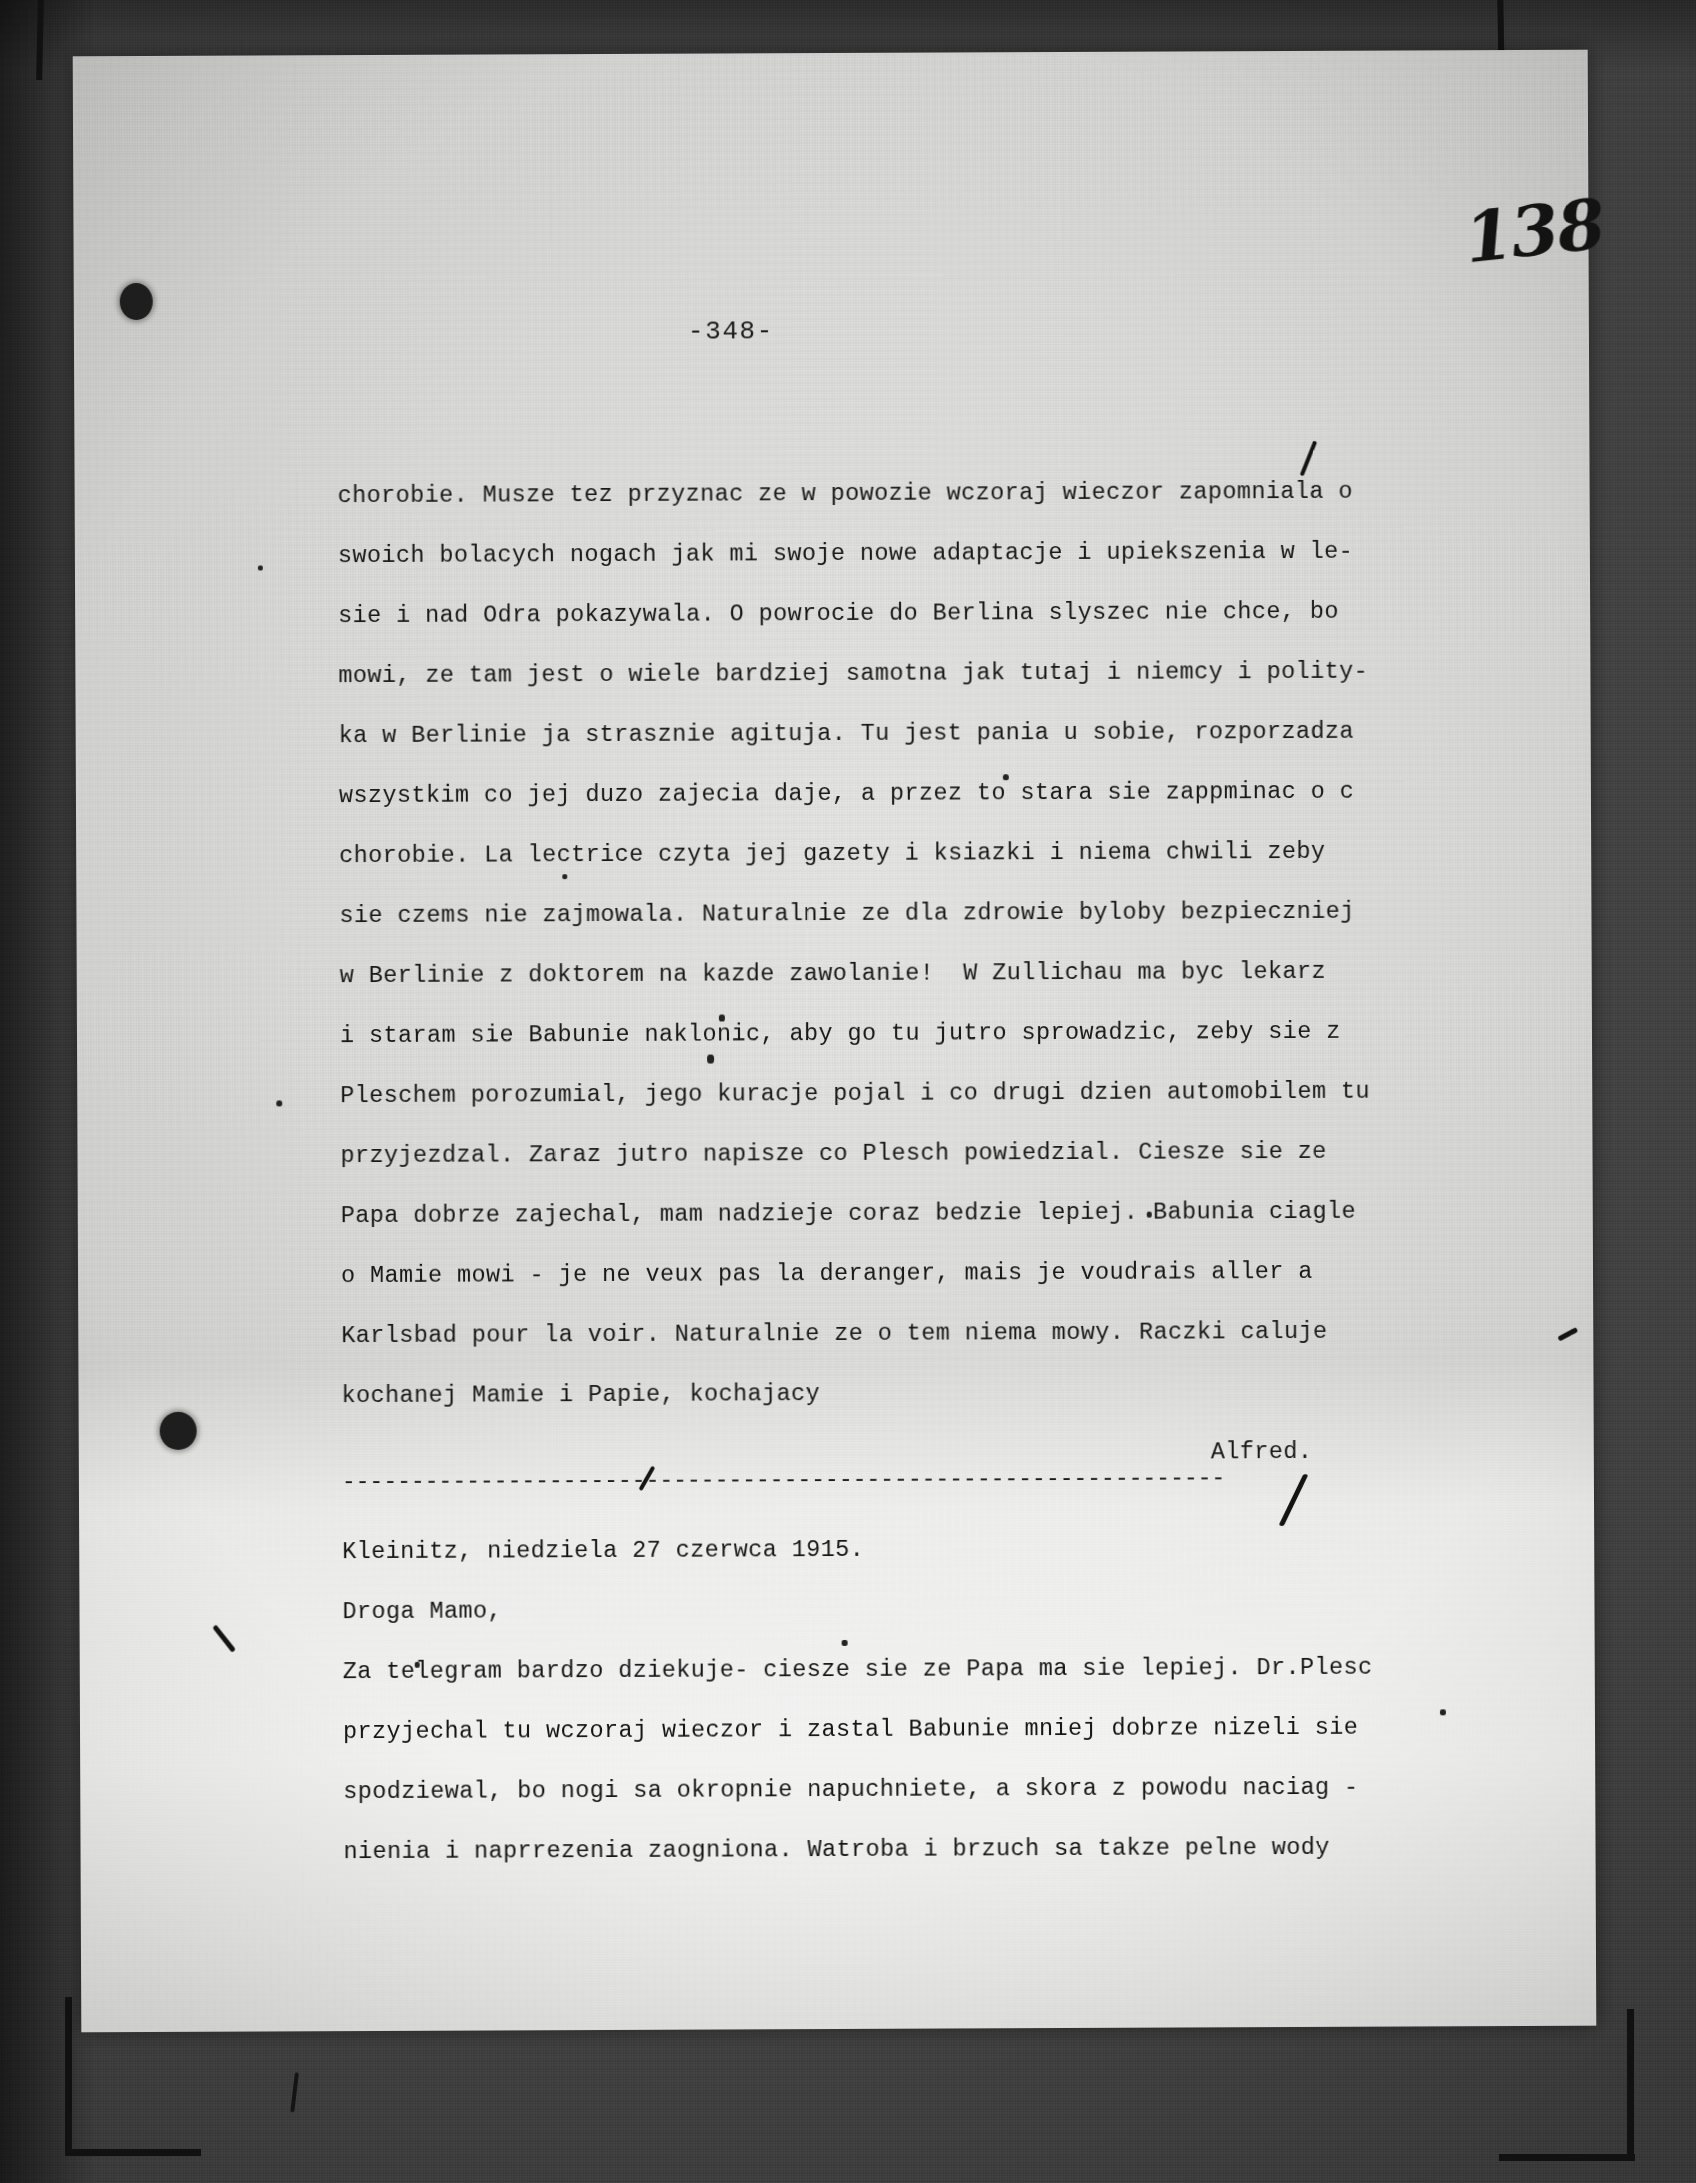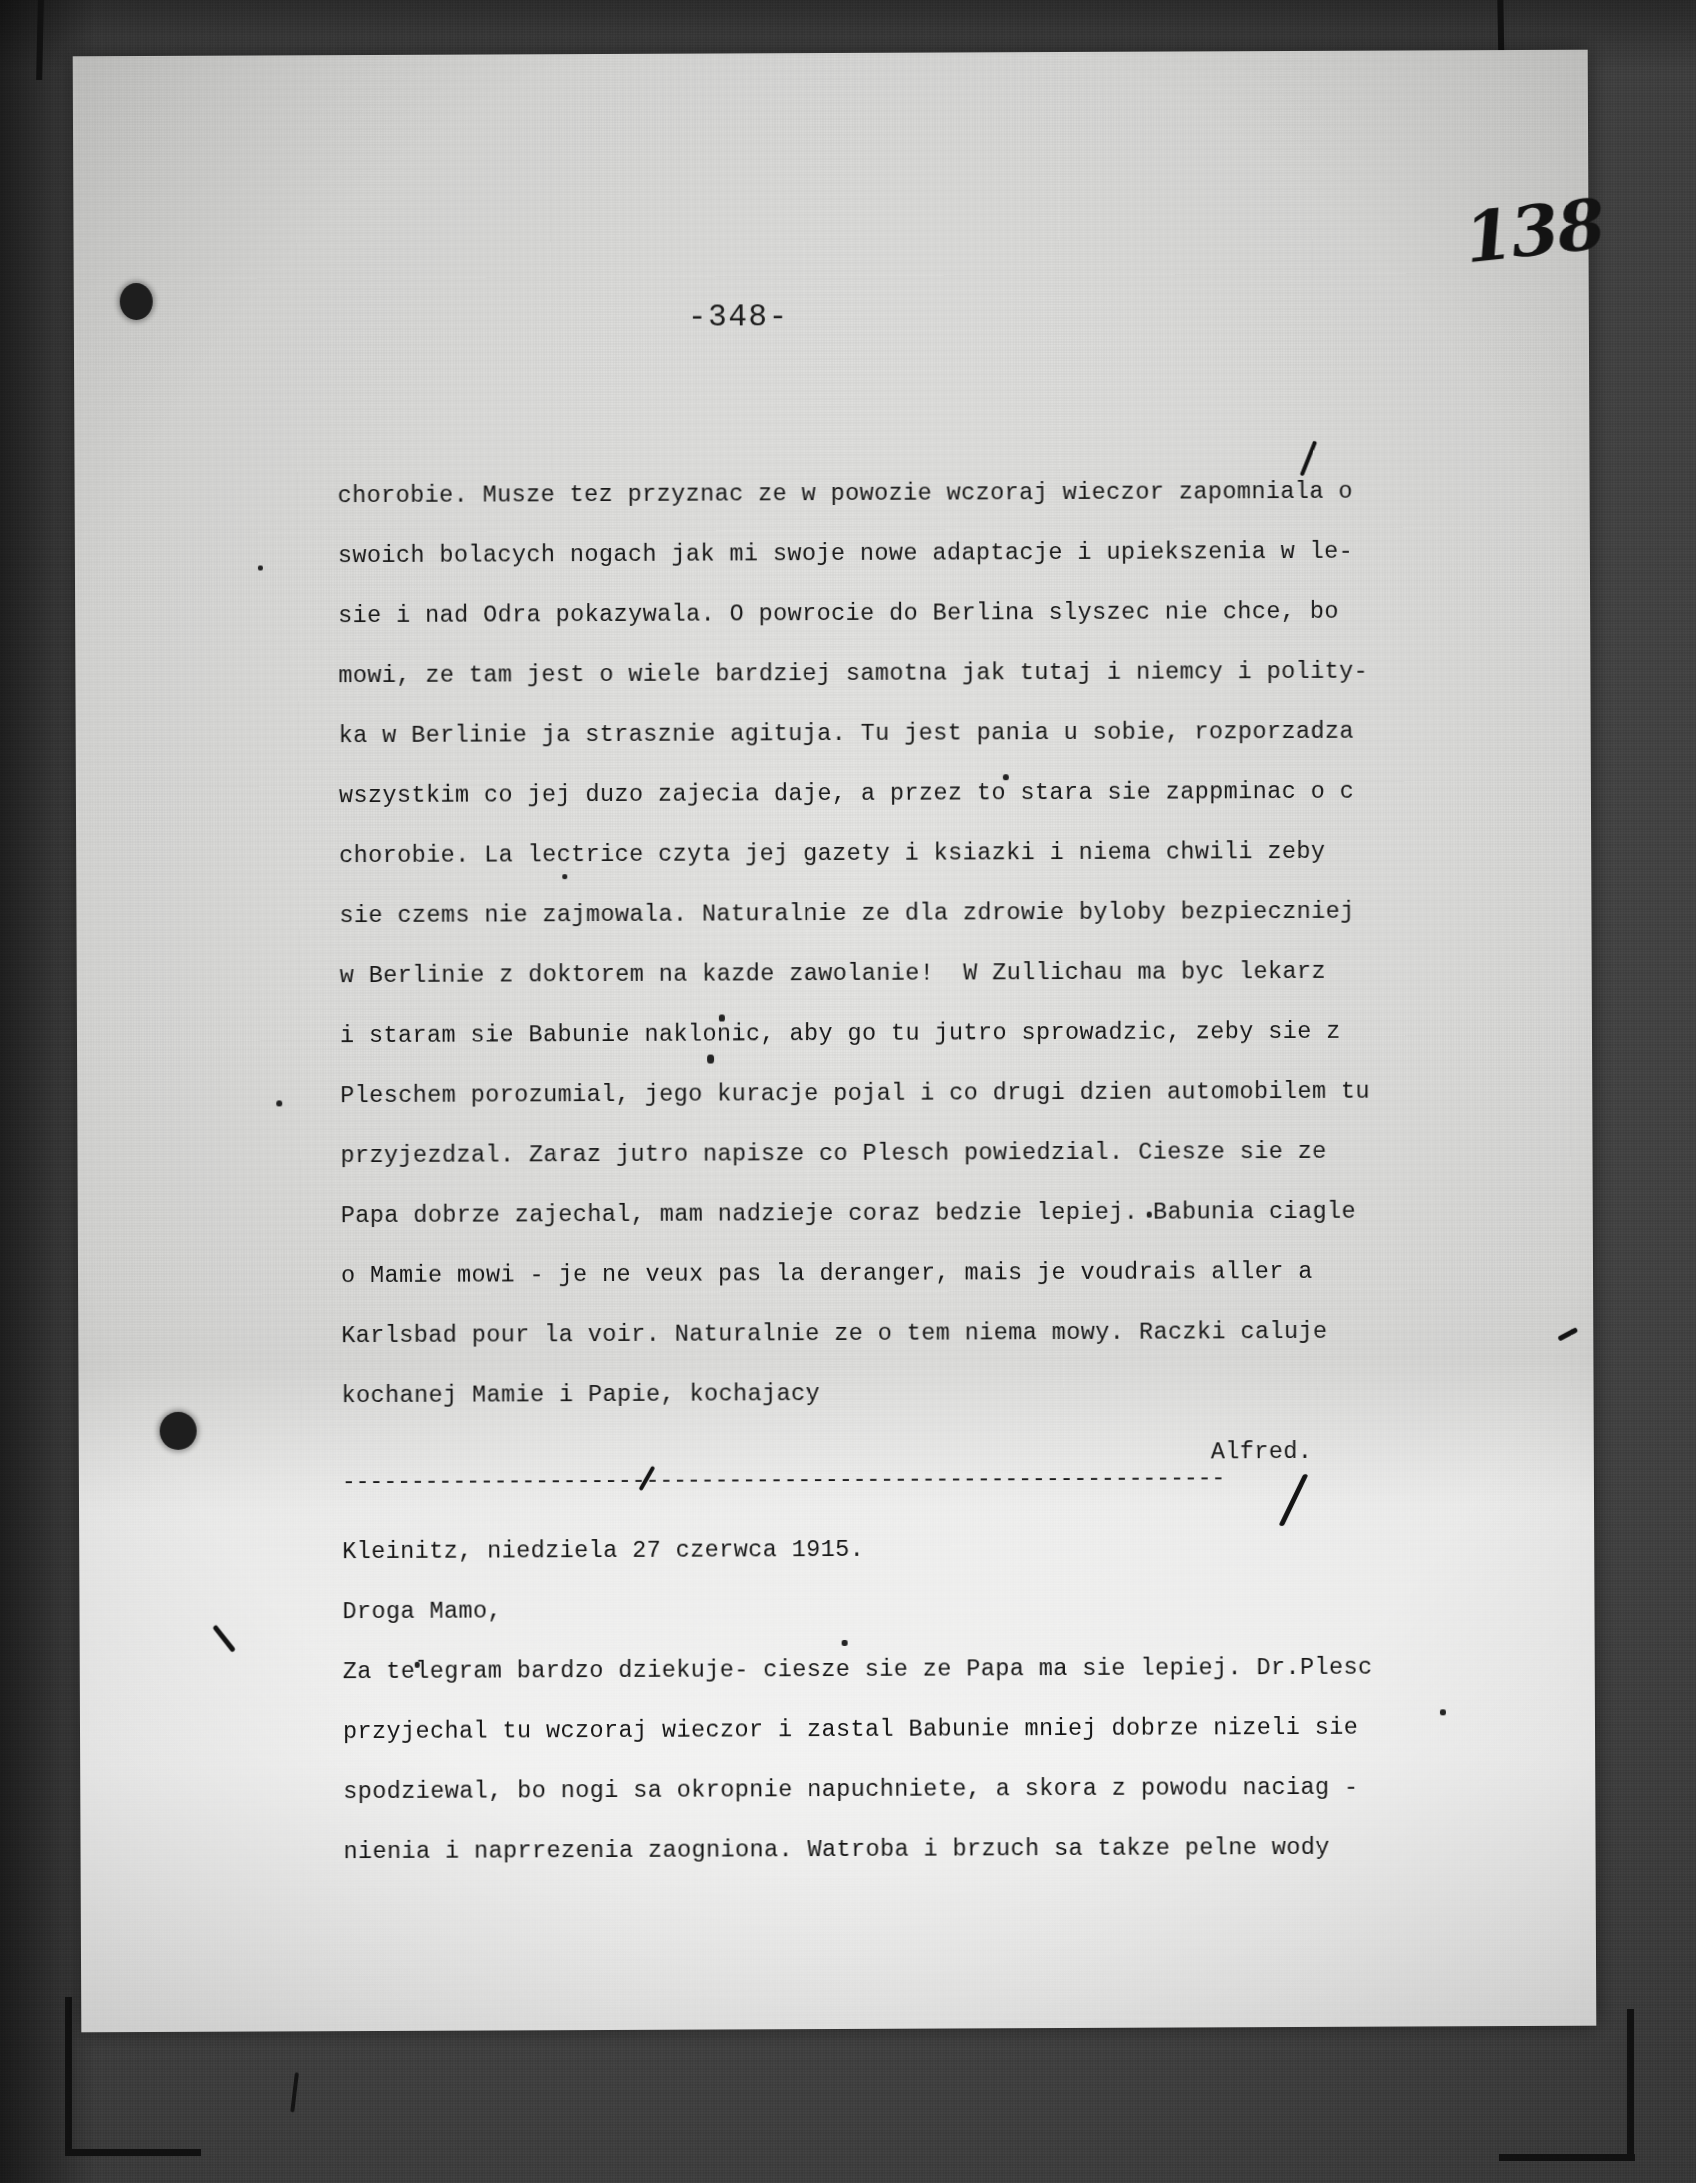--- a/index.html
+++ b/index.html
@@ -104,22 +104,22 @@
   .typed {
     position: absolute;
     color: #1c1c1c;
     font-family: "Liberation Mono", "DejaVu Sans Mono", monospace;
     white-space: pre;
     letter-spacing: 0.4px;
   }
 
   .page-number {
     left: 614px;
-    top: 246px;
-    font-size: 31px;
+    top: 263px;
+    font-size: 26px;
     letter-spacing: 1.6px;
   }
 
   .body-block {
     position: absolute;
     left: 263px;
     top: 411px;
     width: 1308px;
   }
   .body-block .line {

